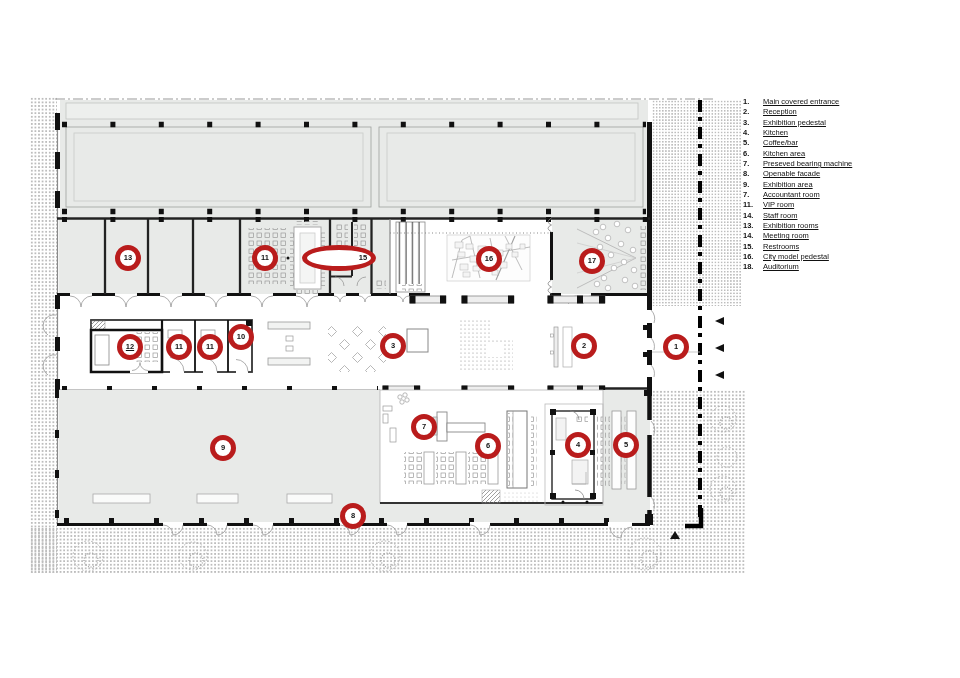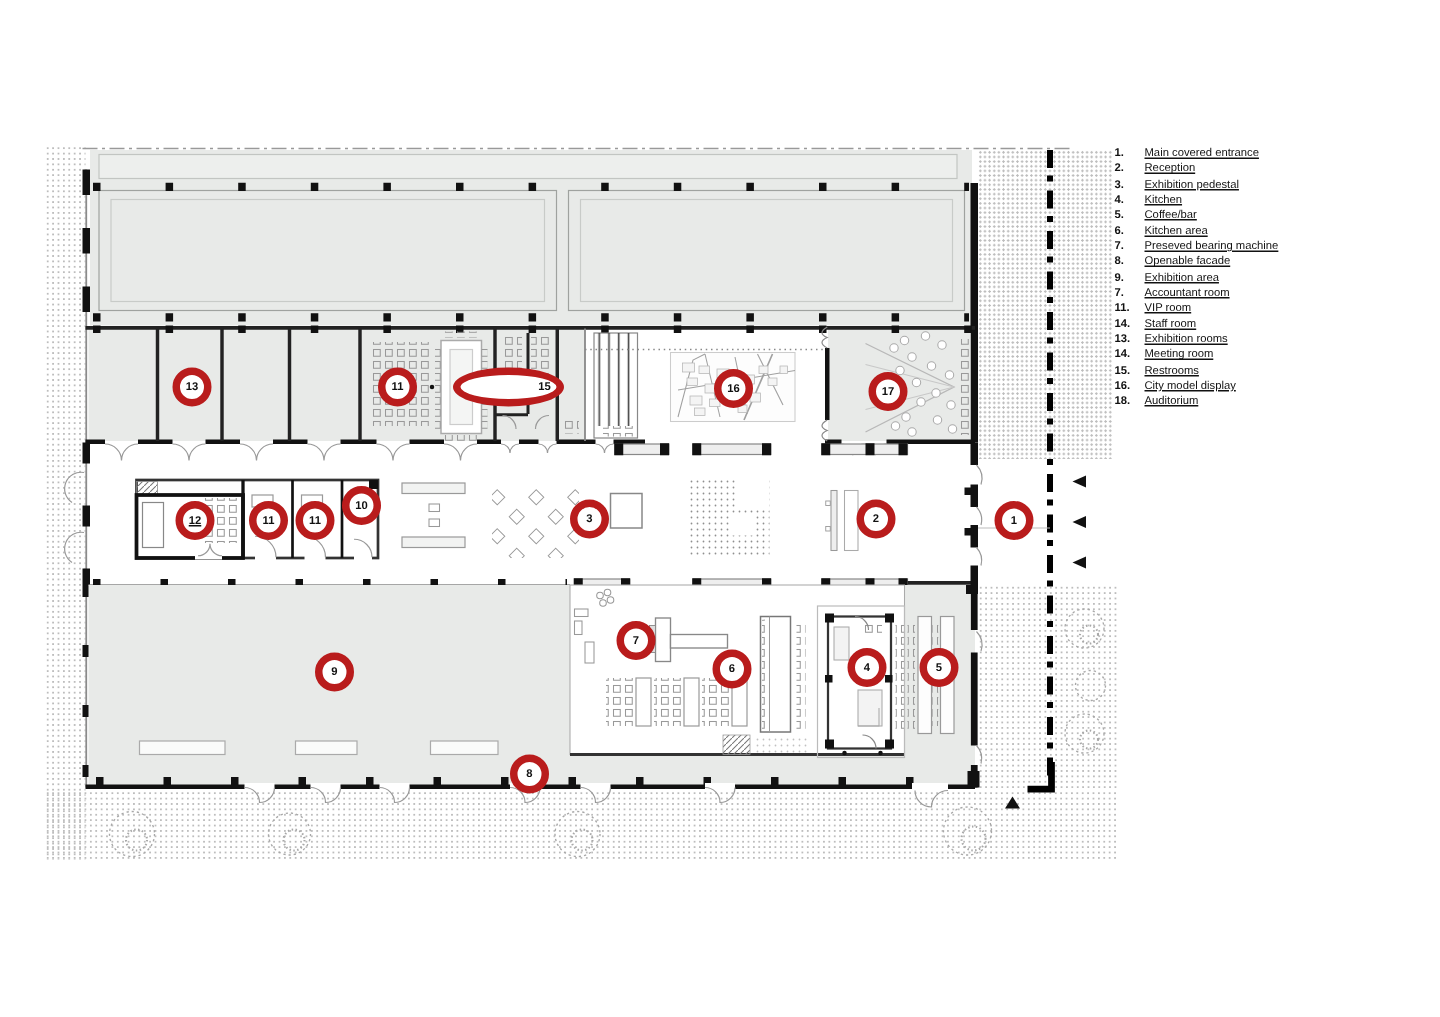--- a/index.html
+++ b/index.html
@@ -545,21 +545,21 @@
       <span class="llbl">Meeting room</span>
     </div>
 
     <div class="lrow">
       <span class="lnum">15.</span>
       <span class="llbl">Restrooms</span>
     </div>
 
     <div class="lrow">
       <span class="lnum">16.</span>
-      <span class="llbl">City model display</span>
+      <span class="llbl">City model pedestal</span>
     </div>
 
     <div class="lrow">
       <span class="lnum">18.</span>
       <span class="llbl">Auditorium</span>
     </div>
   </div>
 
 </div>
 

